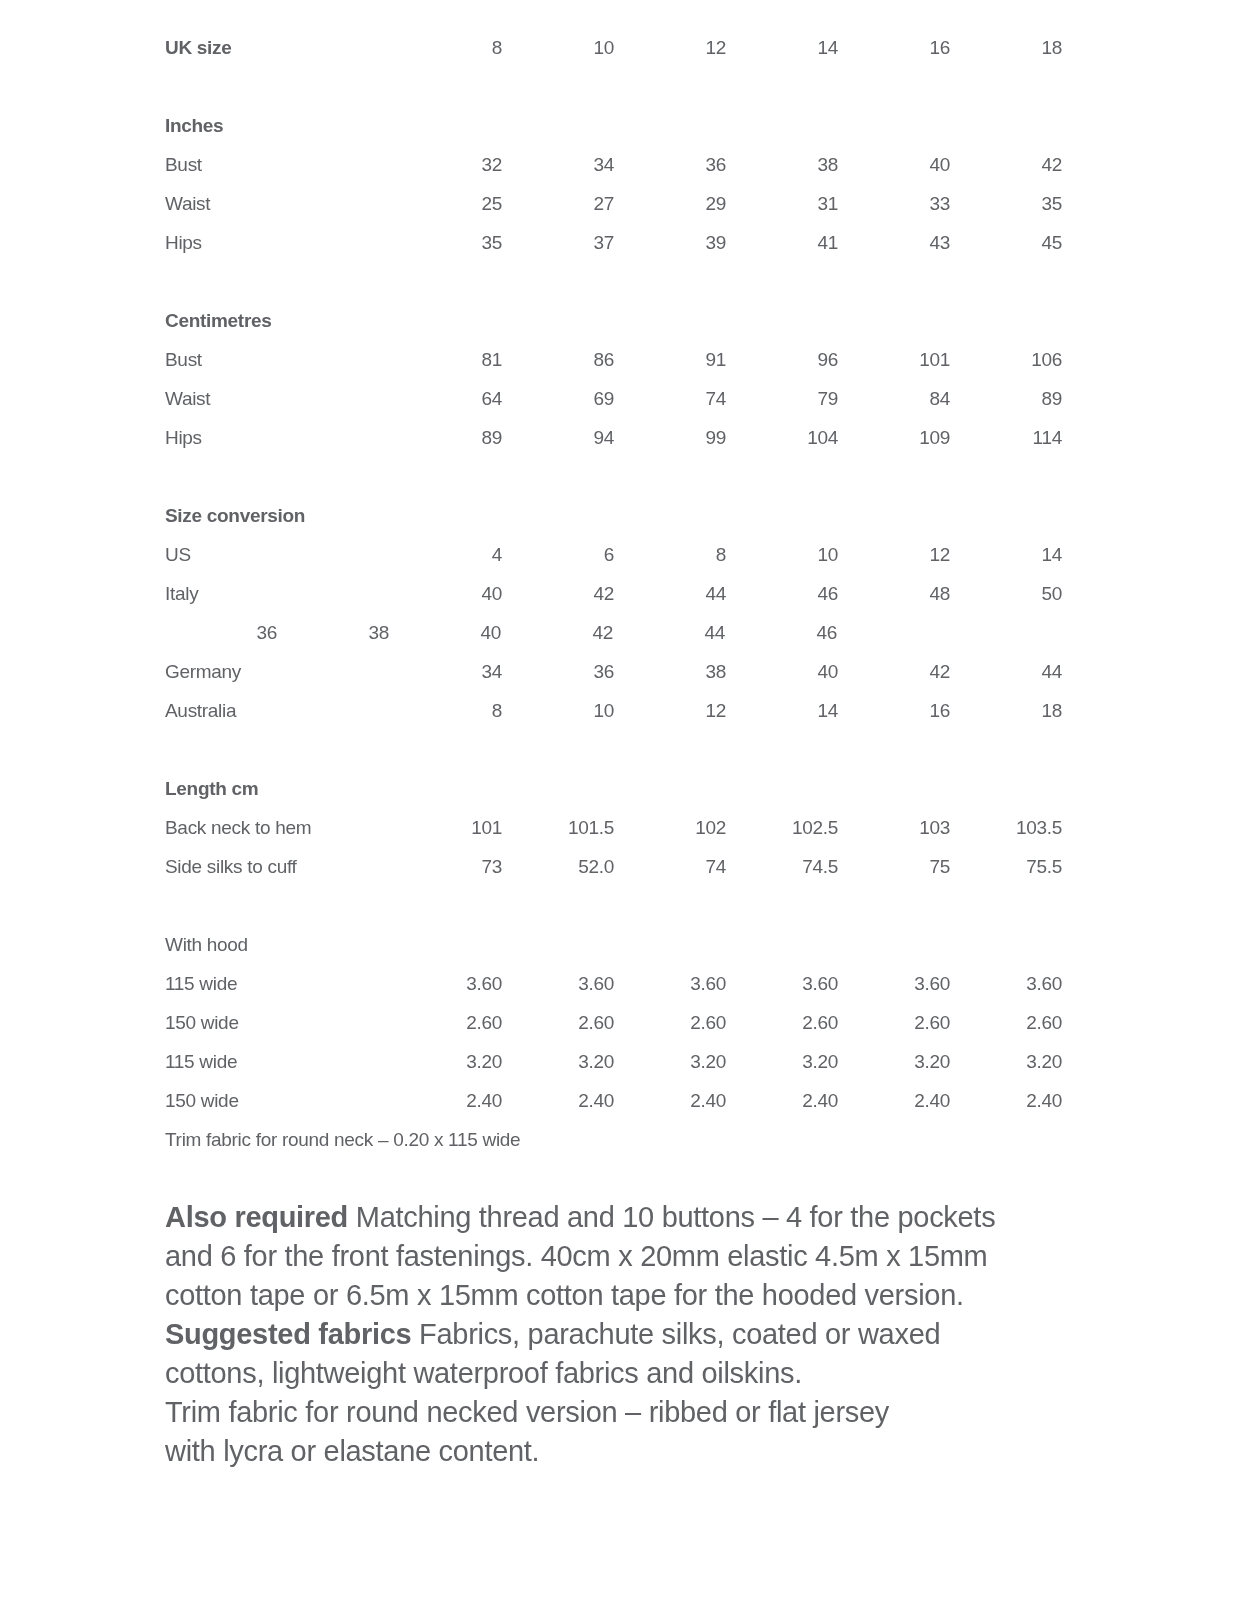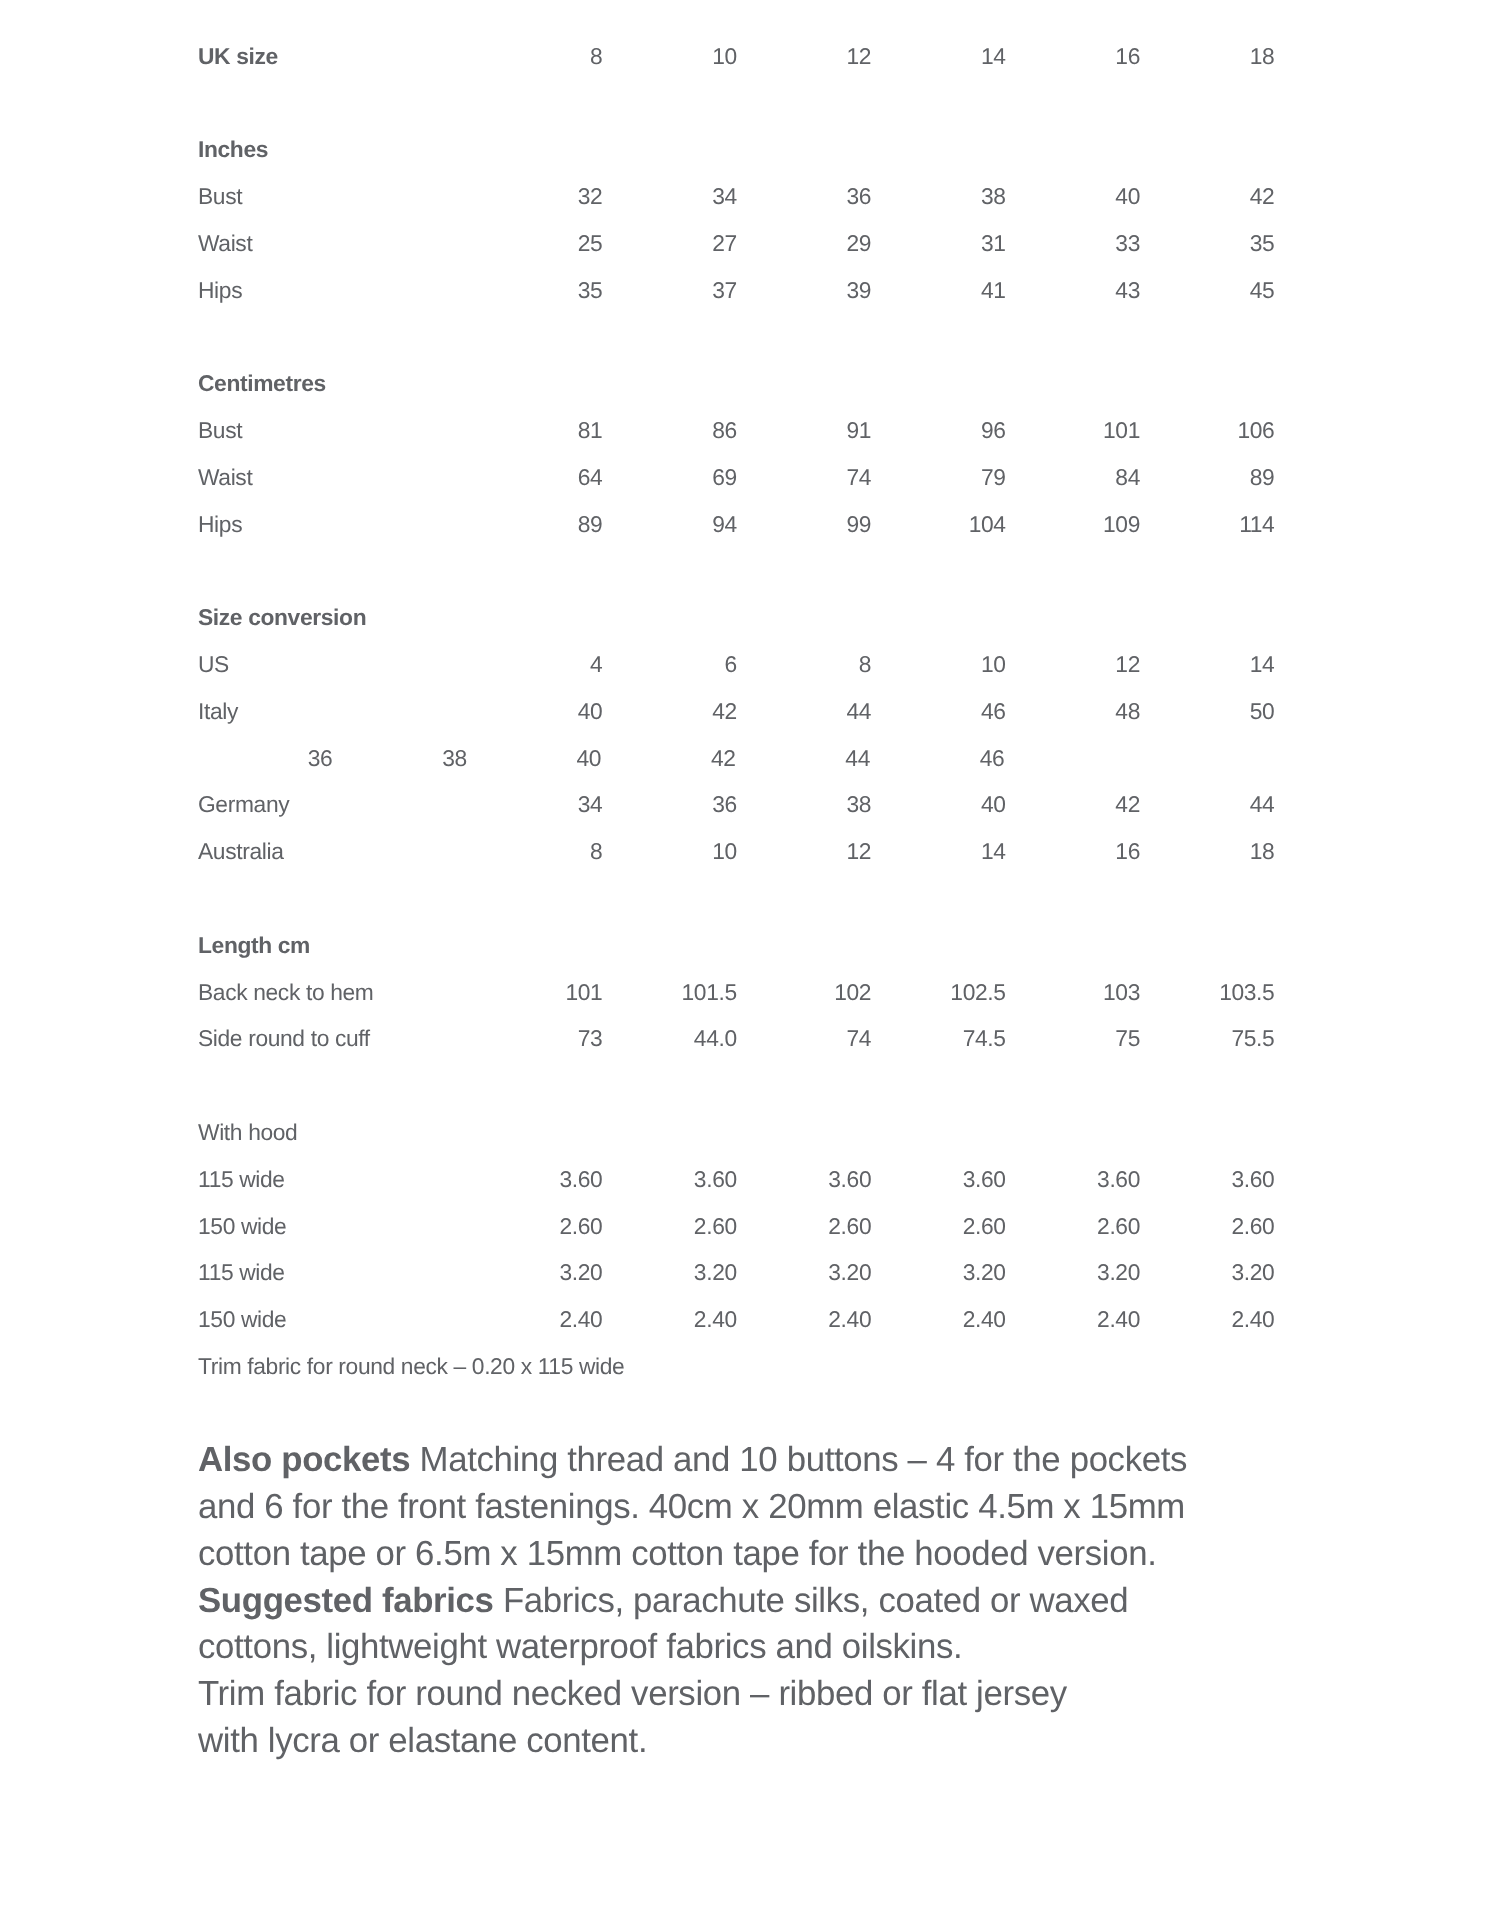--- a/index.html
+++ b/index.html
@@ -177,23 +177,23 @@
       <div class="row">
         <span class="label">Back neck to hem</span>
         <span class="val">101</span>
         <span class="val">101.5</span>
         <span class="val">102</span>
         <span class="val">102.5</span>
         <span class="val">103</span>
         <span class="val">103.5</span>
       </div>
       <div class="row">
-        <span class="label">Side round to cuff</span>
+        <span class="label">Side silks to cuff</span>
         <span class="val">73</span>
-        <span class="val">44.0</span>
+        <span class="val">52.0</span>
         <span class="val">74</span>
         <span class="val">74.5</span>
         <span class="val">75</span>
         <span class="val">75.5</span>
       </div>
       <div class="spacer"></div>
       <div class="row">
         <span class="label">With hood</span>
       </div>
       <div class="row">
@@ -230,21 +230,21 @@
         <span class="val">2.40</span>
         <span class="val">2.40</span>
         <span class="val">2.40</span>
         <span class="val">2.40</span>
       </div>
       <div class="row">
         <span class="label wide">Trim fabric for round neck – 0.20 x 115 wide</span>
       </div>
     </div>
   <div class="notes-block">
-      <div class="note-line"><span class="bold">Also pockets</span><span> Matching thread and 10 buttons – 4 for the pockets</span></div>
+      <div class="note-line"><span class="bold">Also required</span><span> Matching thread and 10 buttons – 4 for the pockets</span></div>
       <div class="note-line"><span>and 6 for the front fastenings. 40cm x 20mm elastic 4.5m x 15mm</span></div>
       <div class="note-line"><span>cotton tape or 6.5m x 15mm cotton tape for the hooded version.</span></div>
       <div class="note-line"><span class="bold">Suggested fabrics</span><span> Fabrics, parachute silks, coated or waxed</span></div>
       <div class="note-line"><span>cottons, lightweight waterproof fabrics and oilskins.</span></div>
       <div class="note-line"><span>Trim fabric for round necked version – ribbed or flat jersey</span></div>
       <div class="note-line"><span>with lycra or elastane content.</span></div>
     </div>
 </div>
 
 </body></html>

